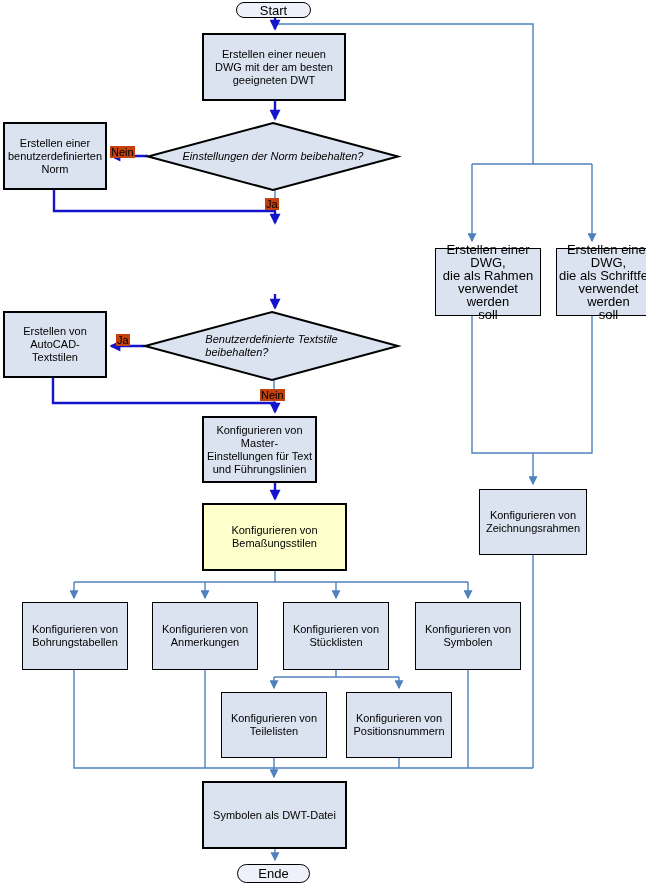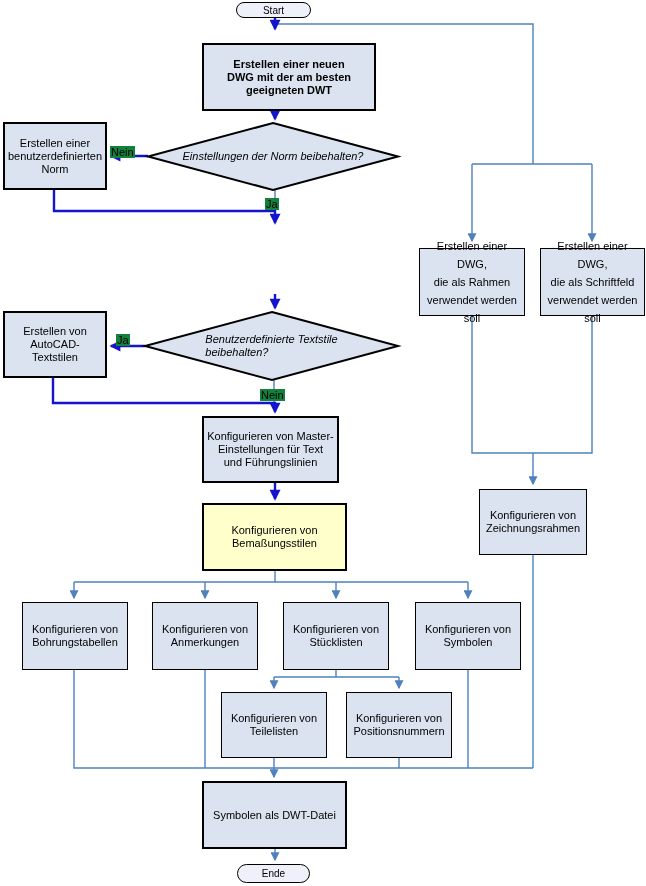--- a/index.html
+++ b/index.html
@@ -12,26 +12,26 @@
   #wires{position:absolute;left:0;top:0;pointer-events:none;}
   .lnD{stroke:var(--line-dark);stroke-width:2.4;fill:none;}
   .lnL{stroke:var(--line-light);stroke-width:1.4;fill:none;}
   .fD{fill:var(--line-dark);}
   .fL{fill:var(--line-light);}
   .diamond{fill:var(--node-fill);stroke:var(--border);stroke-width:2;}
   .node{position:absolute;box-sizing:border-box;display:flex;align-items:center;justify-content:center;
         text-align:center;white-space:pre-line;background:var(--node-fill);border:2px solid var(--border);
         font-size:11px;line-height:13px;padding:1px 2px;}
   .thin{border-width:1px;}
-  .terminator{background:var(--terminator-fill);border-width:1.5px;border-radius:10px;font-size:10px;}
+  .terminator{background:var(--terminator-fill);border-width:1.5px;border-radius:10px;font-size:13px;}
   .highlight{background:var(--highlight-fill);}
   .dec-label{position:absolute;box-sizing:border-box;display:flex;align-items:center;justify-content:center;
              text-align:left;white-space:pre-line;font-size:11px;line-height:13px;background:transparent;font-style:italic;}
-  .edge-label{position:absolute;font-size:11px;line-height:12px;background:#15803d;padding:0 1px;}
-  .small{font-size:11px;line-height:18px;}
+  .edge-label{position:absolute;font-size:11px;line-height:12px;background:#c2410c;padding:0 1px;}
+  .small{font-size:13px;line-height:13px;margin-left:16px;}
 </style>
 </head>
 <body>
 
 <div id="canvas">
 
   <svg id="wires" width="646" height="886" viewBox="0 0 646 886">
     <defs>
       <marker id="mD" markerUnits="userSpaceOnUse" markerWidth="13" markerHeight="11" viewBox="0 0 10 10" refX="8.5" refY="5" orient="auto">
         <path d="M0,0 L10,5 L0,10 z" class="fD"></path>
@@ -76,24 +76,24 @@
     <polyline class="lnD" points="53,378 53,403 275,403 275,412" marker-end="url(#mD)"></polyline>
     <line class="lnD" x1="275" y1="483" x2="275" y2="499" marker-end="url(#mD)"></line>
 
     <polygon class="diamond" points="273,123 398,156.5 273,190 148,156.5"></polygon>
     <polygon class="diamond" points="272,312 398,346 272,380 145,346"></polygon>
   </svg>
 
   <div class="node terminator" style="left:236px;top:2px;width:75px;height:16px;">Start</div>
   <div class="node terminator" style="left:237px;top:864px;width:73px;height:19px;">Ende</div>
 
-  <div class="node" style="left:202px;top:43px;width:174px;height:68px;font-weight:bold;">Erstellen einer neuen
+  <div class="node" style="left:202px;top:33px;width:144px;height:68px;">Erstellen einer neuen
 DWG mit der am besten
 geeigneten DWT</div>
-  <div class="node" style="left:202px;top:416px;width:137px;height:67px;">Konfigurieren von Master-
+  <div class="node" style="left:202px;top:416px;width:115px;height:67px;">Konfigurieren von Master-
 Einstellungen für Text
 und Führungslinien</div>
   <div class="node highlight" style="left:202px;top:503px;width:145px;height:68px;">Konfigurieren von
 Bemaßungsstilen</div>
   <div class="node" style="left:202px;top:781px;width:145px;height:68px;">Symbolen als DWT-Datei</div>
 
   <div class="dec-label" style="left:160px;top:149px;width:226px;height:15px;">Einstellungen der Norm beibehalten?</div>
   <div class="dec-label" style="left:150px;top:332px;width:243px;height:28px;">Benutzerdefinierte Textstile
 beibehalten?</div>
 

